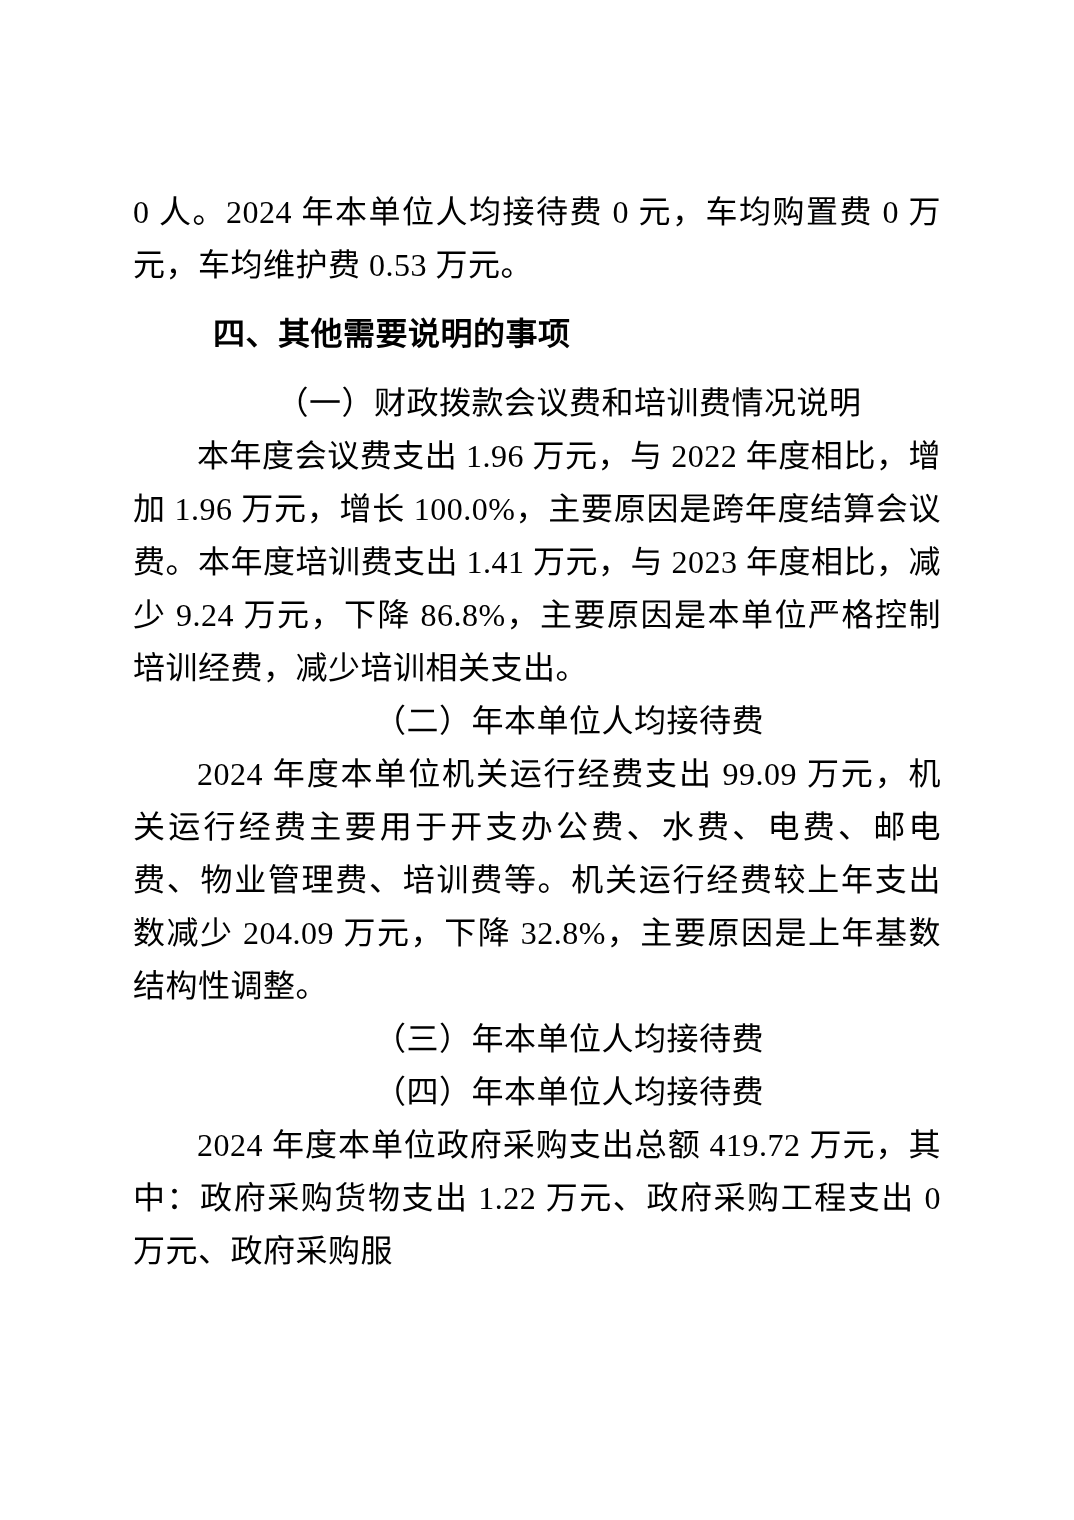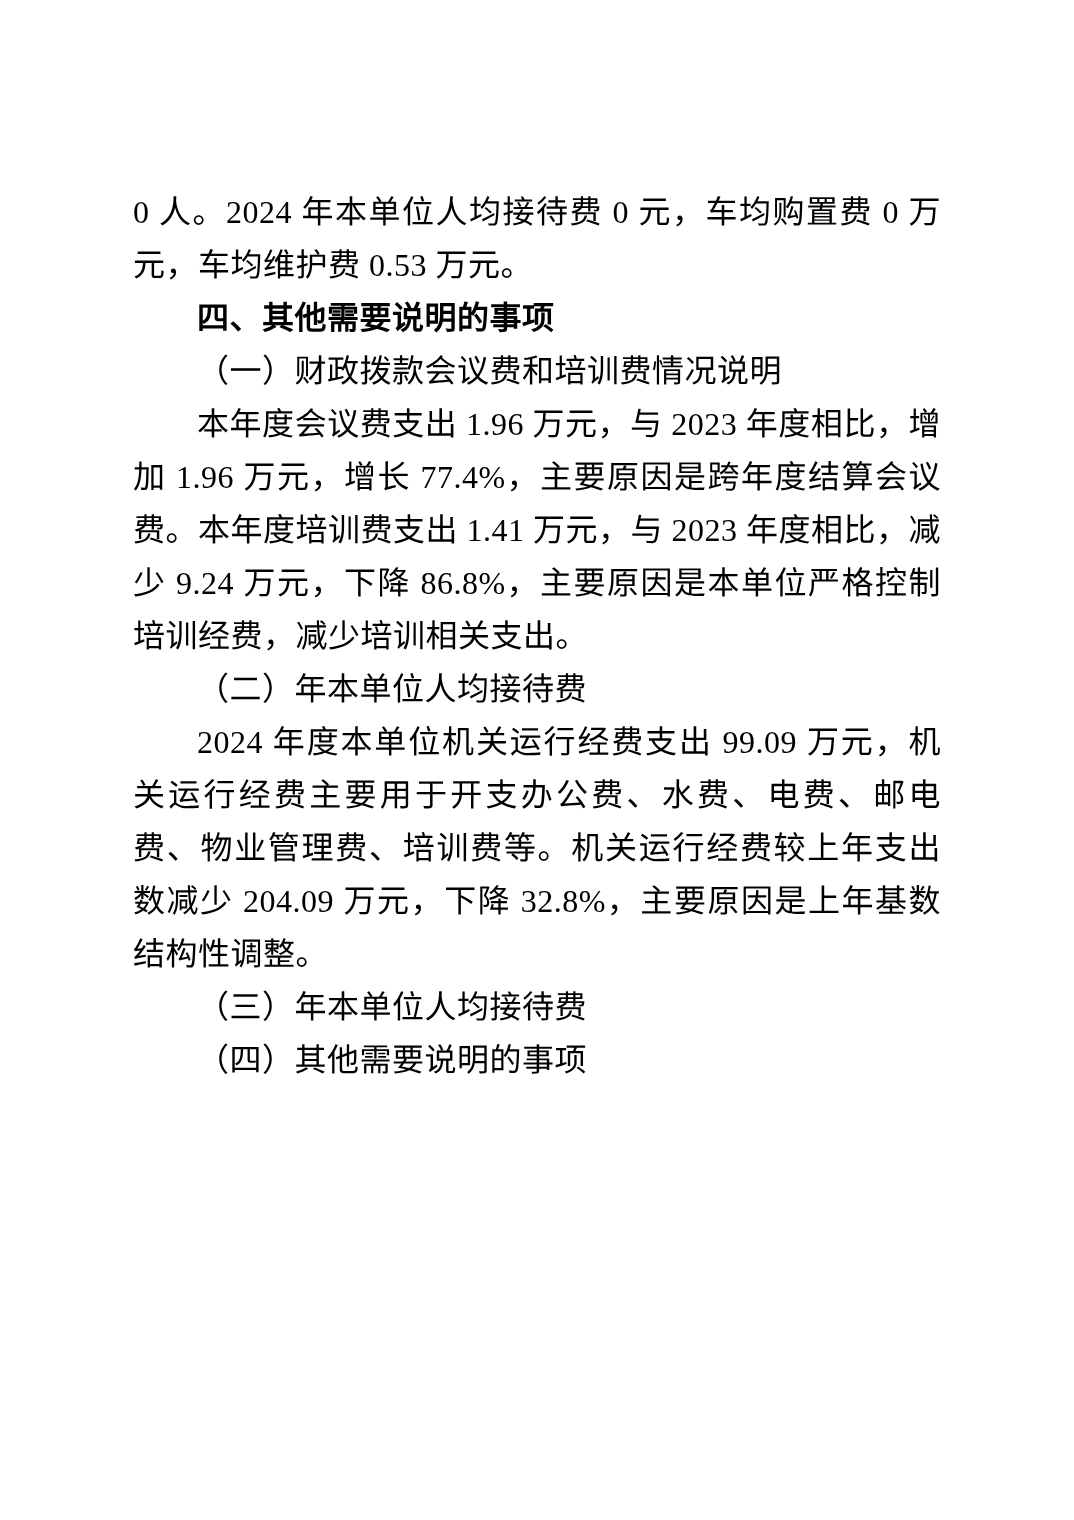--- a/index.html
+++ b/index.html
@@ -29,34 +29,35 @@
     line-height: 53px;
     text-align: justify;
     text-indent: 2em;
     letter-spacing: 0.5px;
     word-break: break-all;
   }
   .para.no-indent {
     text-indent: 0;
   }
   .heading {
-    margin: 0;
+    margin: 16px;
     font-size: 32px;
     line-height: 53px;
     font-weight: 700;
     font-family: "Liberation Sans", "DejaVu Sans", sans-serif;
     text-indent: 2em;
     letter-spacing: 0.5px;
   }
   .subheading {
     margin: 0;
     font-size: 32px;
     line-height: 53px;
     text-indent: 2em;
     letter-spacing: 0.5px;
+    text-align: center;
   }
   .page-footer {
     position: absolute;
     left: 0;
     right: 0;
     top: 1398px;
     text-align: center;
     font-size: 26px;
     line-height: 32px;
     color: #222222;
@@ -64,21 +65,22 @@
   }
 </style>
 </head>
 <body>
 
 <div class="page">
   <div class="content">
     <p class="para no-indent">0 人。2024 年本单位人均接待费 0 元，车均购置费 0 万元，车均维护费 0.53 万元。</p>
     <p class="heading">四、其他需要说明的事项</p>
     <p class="subheading">（一）财政拨款会议费和培训费情况说明</p>
-    <p class="para">本年度会议费支出 1.96 万元，与 2023 年度相比，增加 1.96 万元，增长 77.4%，主要原因是跨年度结算会议费。本年度培训费支出 1.41 万元，与 2023 年度相比，减少 9.24 万元，下降 86.8%，主要原因是本单位严格控制培训经费，减少培训相关支出。</p>
+    <p class="para">本年度会议费支出 1.96 万元，与 2022 年度相比，增加 1.96 万元，增长 100.0%，主要原因是跨年度结算会议费。本年度培训费支出 1.41 万元，与 2023 年度相比，减少 9.24 万元，下降 86.8%，主要原因是本单位严格控制培训经费，减少培训相关支出。</p>
     <p class="subheading">（二）年本单位人均接待费</p>
     <p class="para">2024 年度本单位机关运行经费支出 99.09 万元，机关运行经费主要用于开支办公费、水费、电费、邮电费、物业管理费、培训费等。机关运行经费较上年支出数减少 204.09 万元，下降 32.8%，主要原因是上年基数结构性调整。</p>
     <p class="subheading">（三）年本单位人均接待费</p>
-    <p class="subheading">（四）其他需要说明的事项</p>
+    <p class="subheading">（四）年本单位人均接待费</p>
+    <p class="para">2024 年度本单位政府采购支出总额 419.72 万元，其中：政府采购货物支出 1.22 万元、政府采购工程支出 0 万元、政府采购服</p>
   </div>
 
   <div class="page-footer">- 7 -</div>
 </div>
 
 </body></html>

